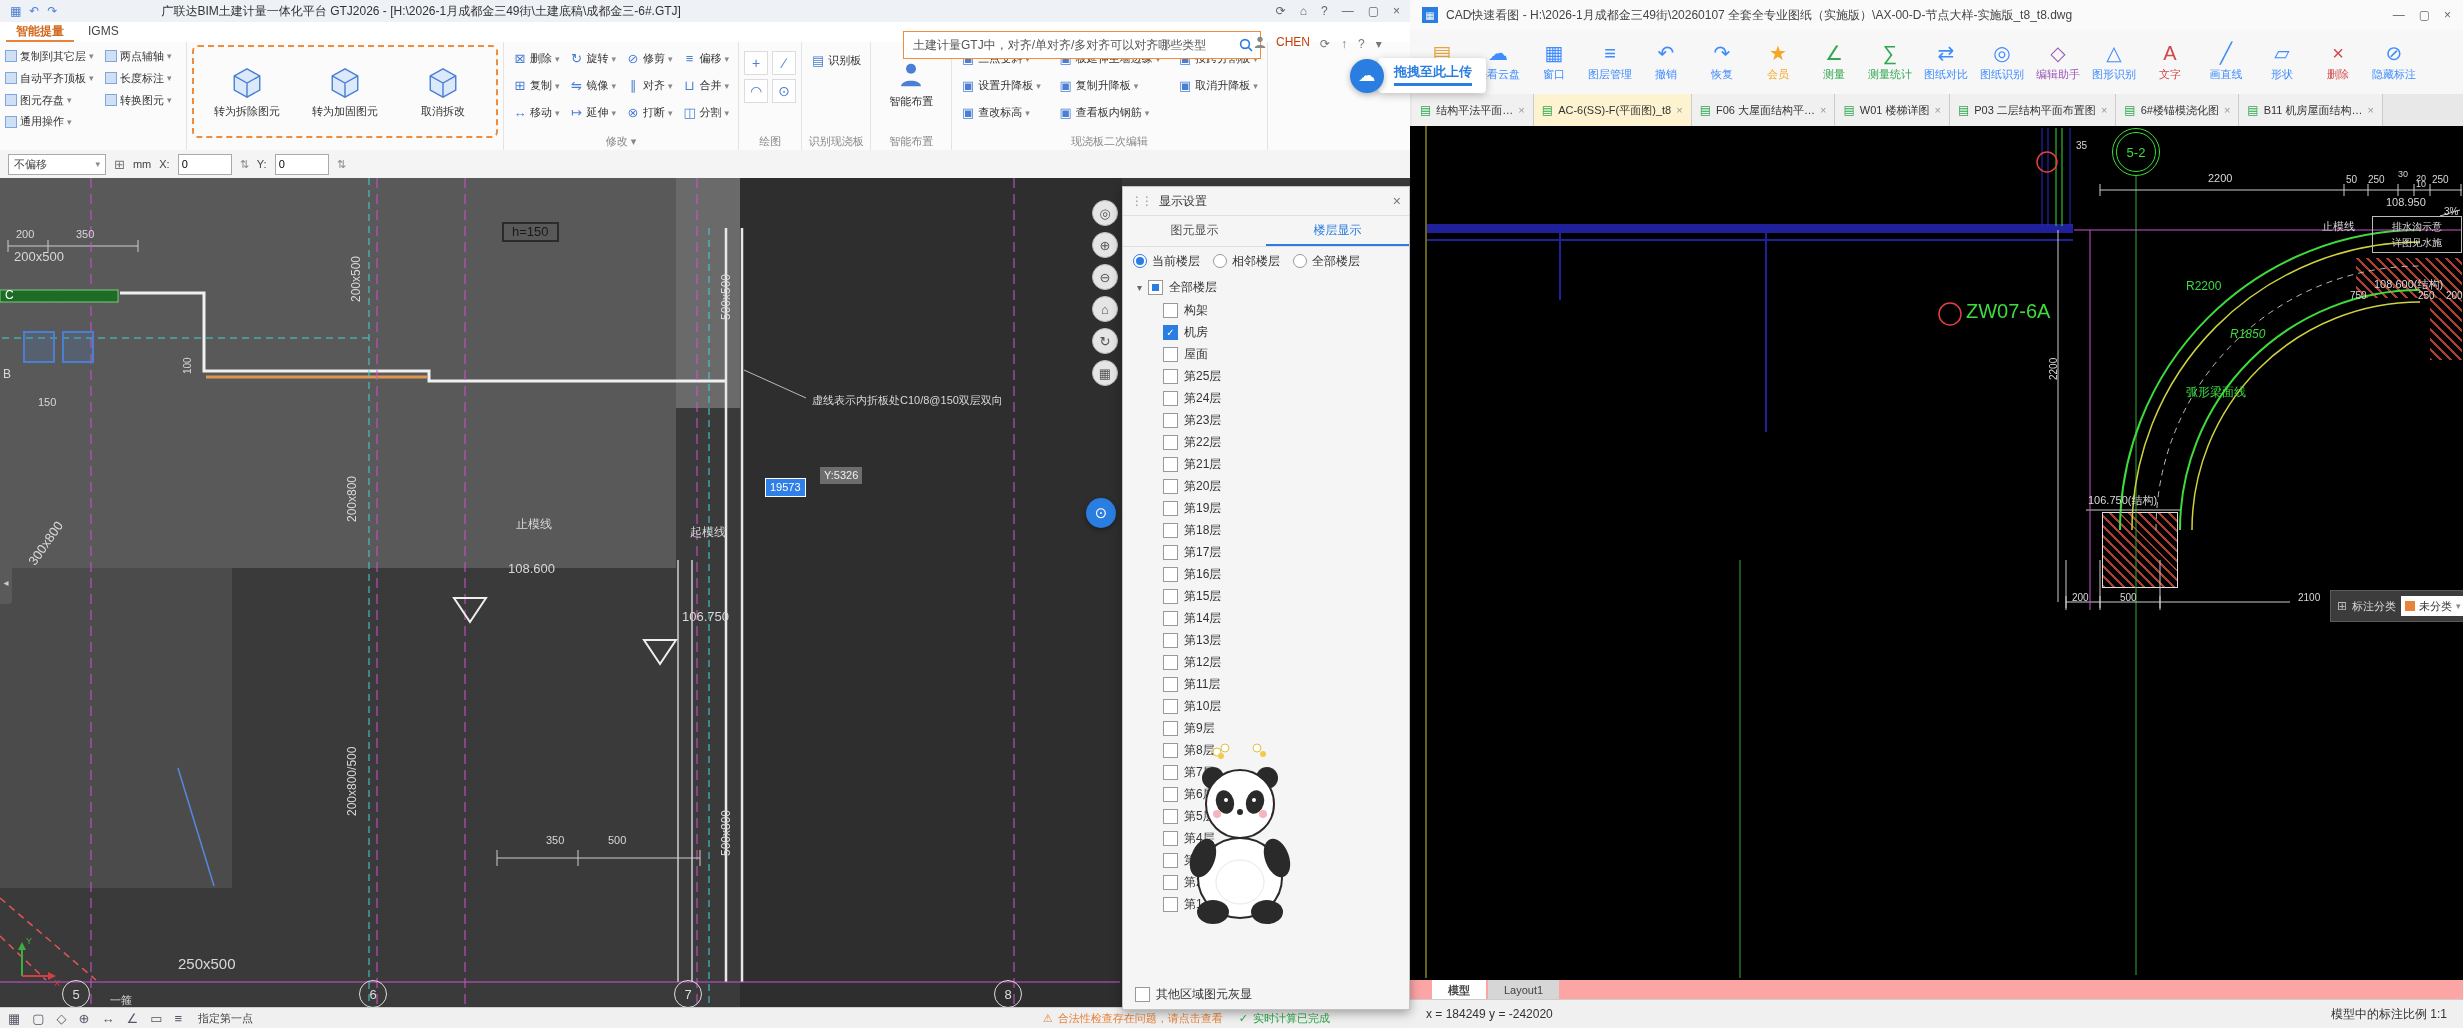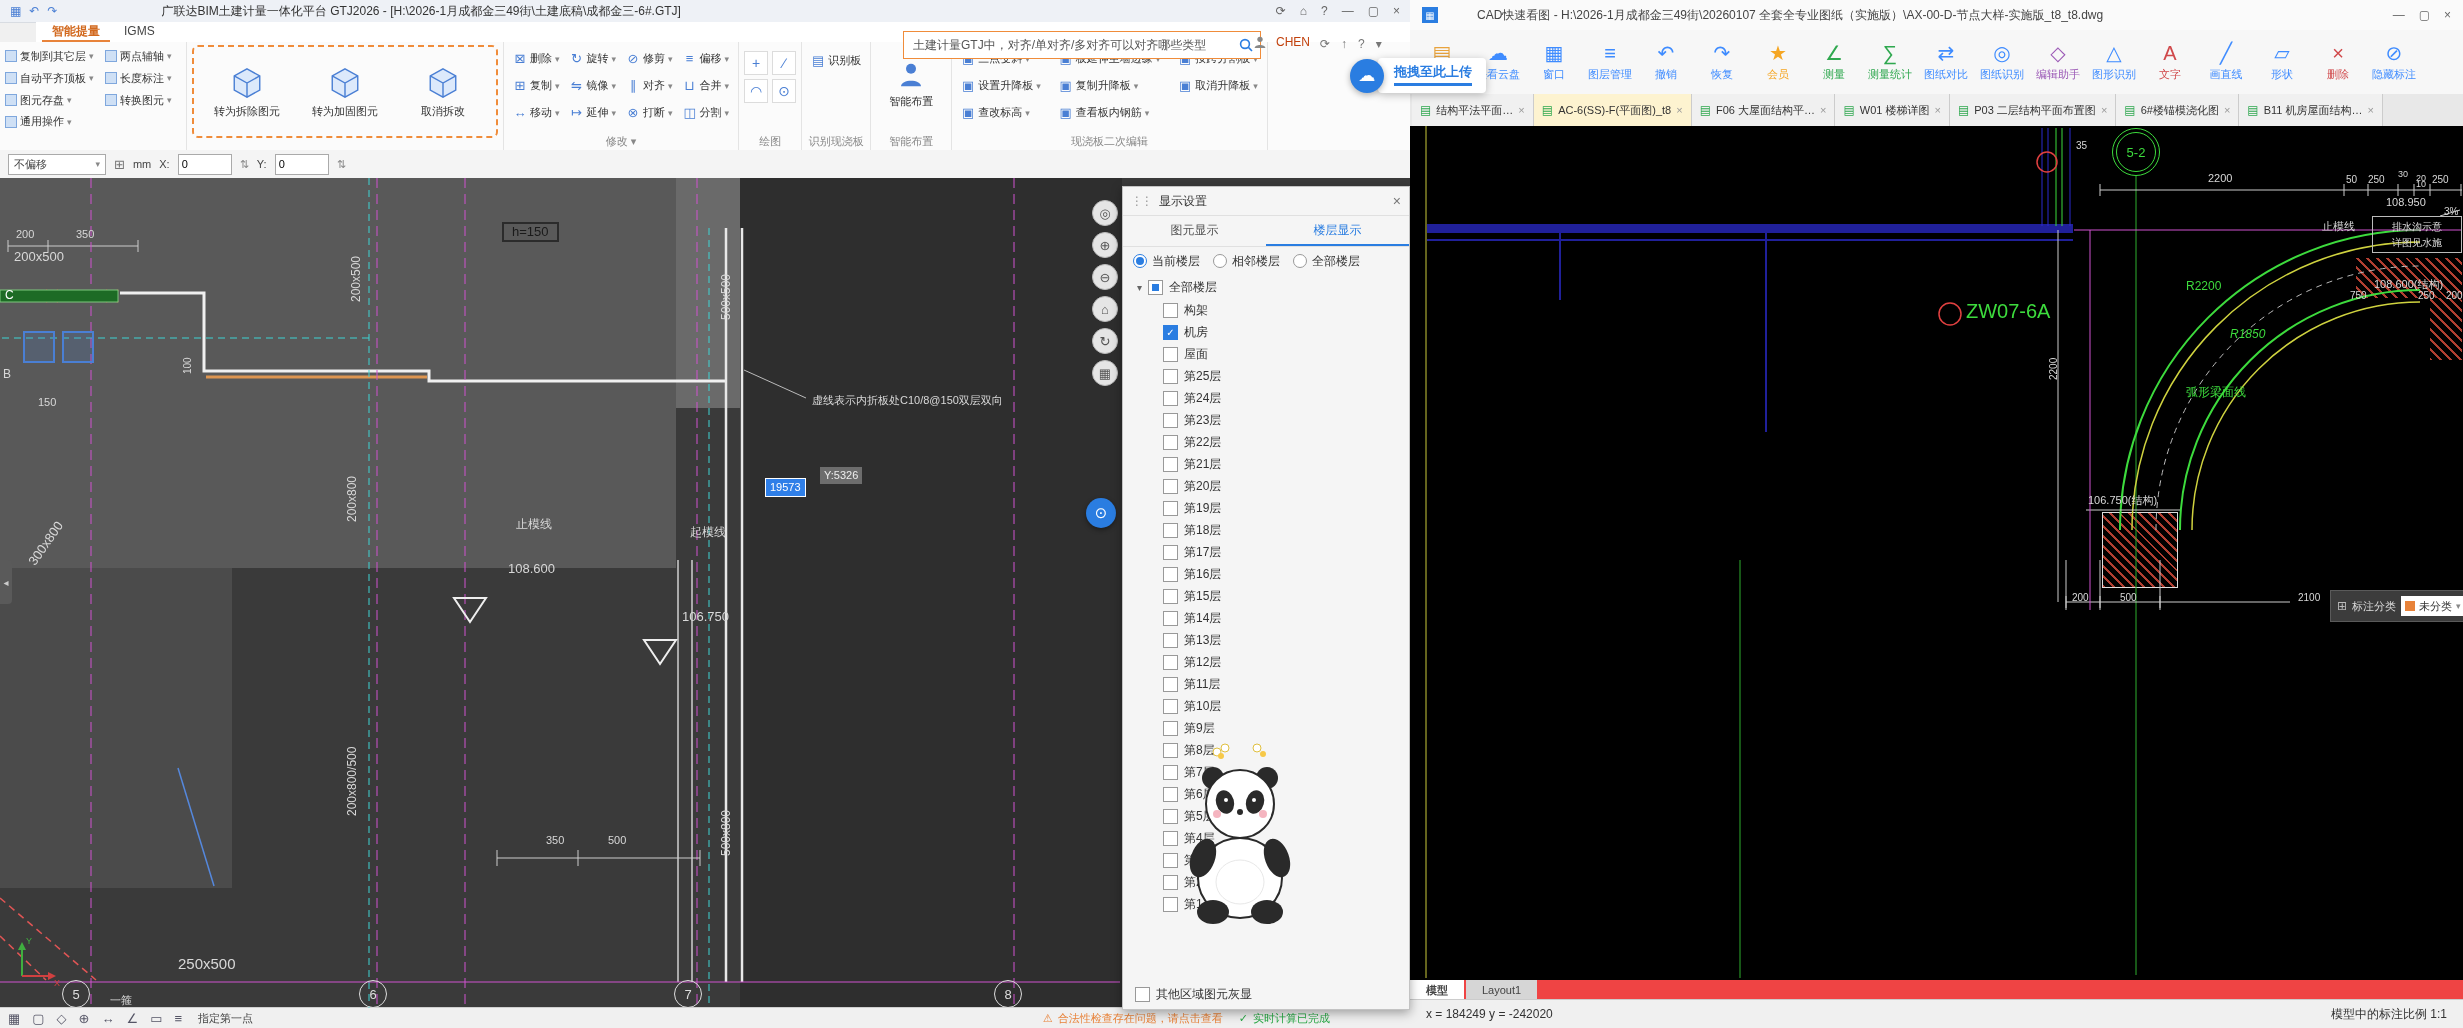--- a/index.html
+++ b/index.html
@@ -9,21 +9,21 @@
   .win{position:absolute;top:0;height:1028px;background:#f0f0f0;color:#333;font-size:12px;z-index:1;}
   #left-app{left:0;width:1410px;border-right:1px solid #9a9a9a;}
   #right-app{left:1410px;width:1053px;}
   
   .ltitle{position:absolute;left:0;right:0;top:0;height:22px;background:#eef1f6;border-bottom:1px solid #d8dce2;
           display:flex;align-items:center;padding:0 10px;gap:8px;}
   .ltitle .ttext{font-size:12px;color:#333;margin-left:96px;white-space:nowrap;}
   .qicons{display:flex;gap:8px;color:#4a7fd4;font-size:12px;}
   .wctrls{margin-left:auto;display:flex;gap:14px;color:#666;font-size:12px;}
   .lmenu{position:absolute;left:0;right:0;top:22px;height:20px;background:#fff;border-bottom:1px solid #e3e3e3;
-         display:flex;align-items:stretch;padding-left:6px;gap:4px;margin-left:36px;}
+         display:flex;align-items:stretch;padding-left:6px;gap:4px;}
   .lmenu .mtab{padding:0 10px;line-height:19px;font-size:12px;color:#444;border-bottom:2px solid transparent;}
   .lmenu .mtab.active{color:#d2691e;border-bottom-color:#e8833a;font-weight:bold;}
   
   .ribbon{position:absolute;left:0;right:0;top:42px;height:108px;background:#fbfbfb;border-bottom:1px solid #d5d5d5;
           display:flex;align-items:stretch;}
   .rgroup{position:relative;border-right:1px solid #e4e4e4;padding:3px 5px 14px 5px;}
   .glabel{position:absolute;bottom:1px;left:0;right:0;text-align:center;font-size:11px;color:#888;white-space:nowrap;}
   .qgrid{display:grid;grid-template-columns:100px 76px;grid-auto-rows:22px;align-items:center;}
   .qt{display:flex;align-items:center;gap:3px;font-size:11px;color:#333;white-space:nowrap;}
   .qt .dot{width:10px;height:10px;background:#cfe0f5;border:1px solid #7fa7dd;}
@@ -92,21 +92,21 @@
   .cb.ind::after{content:"";position:absolute;inset:3px;background:#2a7de1;}
   .cb.checked{background:#2a7de1;border-color:#2a7de1;}
   .cb.checked::after{content:"✓";}
   .floors{overflow:hidden;height:624px;}
   .floor-row{display:flex;align-items:center;height:22px;padding-left:40px;gap:6px;}
   .dpfoot{position:absolute;bottom:6px;left:12px;display:flex;align-items:center;gap:6px;}
   
   .rtitle{position:absolute;left:0;right:0;top:0;height:30px;background:#fafafa;border-bottom:1px solid #ddd;
           display:flex;align-items:center;gap:8px;padding:0 12px;}
   .rlogo{width:16px;height:16px;background:#2a7de1;color:#fff;font-size:10px;display:flex;align-items:center;justify-content:center;}
-  .rtitle .ttext{font-size:12px;color:#444;white-space:nowrap;overflow:hidden;flex:1;margin-left:31px;}
+  .rtitle .ttext{font-size:12px;color:#444;white-space:nowrap;overflow:hidden;flex:1;}
   .rtoolbar{position:absolute;left:0;right:0;top:30px;height:64px;background:#f7f7f7;border-bottom:1px solid #ddd;
             display:flex;align-items:center;padding:0 4px;}
   .rtool{width:56px;display:flex;flex-direction:column;align-items:center;gap:3px;font-size:11px;color:#333;}
   .rtool .tg{font-size:20px;line-height:22px;}
   .rtabs{position:absolute;left:0;right:0;top:94px;height:32px;background:#e8e8e8;display:flex;align-items:stretch;padding-left:2px;}
   .rtab{display:flex;align-items:center;gap:5px;padding:0 8px;border-right:1px solid #ccc;background:#f0f0f0;
         font-size:11px;color:#333;white-space:nowrap;}
   .rtab.active{background:#fdf3d0;}
   .rtab .fico{color:#2fa84f;font-size:12px;}
   .rtab .x{color:#999;font-size:11px;}
@@ -115,21 +115,21 @@
   .b52 .in{position:absolute;inset:3px;border:1px solid #3ddb3d;border-radius:50%;display:flex;align-items:center;
            justify-content:center;color:#3ddb3d;font-size:13px;}
   .drainbox{position:absolute;left:2372px;top:216px;width:88px;border:1px solid #bbb;color:#ddd;font-size:10px;
             text-align:center;line-height:1.55;padding:2px 0;z-index:6;}
   .hatch{position:absolute;background:repeating-linear-gradient(45deg,rgba(195,70,55,.9) 0 2px,transparent 2px 7px);z-index:3;}
   .annop{position:absolute;left:920px;top:590px;width:134px;height:30px;background:#3c3c3c;border:1px solid #5a5a5a;
          display:flex;align-items:center;gap:5px;padding:0 6px;z-index:7;}
   .annop .al{color:#ddd;font-size:11px;white-space:nowrap;}
   .annop .advalue{background:#fff;height:20px;display:flex;align-items:center;gap:4px;padding:0 4px;font-size:11px;color:#333;}
   .annop .swatch{width:10px;height:10px;background:#e8833a;}
-  .rbtabs{position:absolute;left:0;right:0;top:980px;height:20px;background:#ef4444;display:flex;align-items:center;padding-left:0;gap:2px;}
+  .rbtabs{position:absolute;left:0;right:0;top:980px;height:20px;background:#fca5a5;display:flex;align-items:center;padding-left:22px;gap:2px;}
   .btab{padding:0 16px;line-height:20px;font-size:11px;color:#444;background:#d6d6d6;}
   .btab.active{background:#fff;font-weight:bold;}
   .rstatus{position:absolute;left:0;right:0;bottom:0;height:28px;background:#f0f0f0;border-top:1px solid #ccc;
            display:flex;align-items:center;justify-content:space-between;padding:0 16px;font-size:12px;color:#333;}
   
   #linework{position:absolute;left:0;top:0;z-index:4;pointer-events:none;}
   .labels-layer{position:absolute;left:0;top:0;width:2463px;height:1028px;z-index:6;pointer-events:none;}
   .panda{position:absolute;left:1165px;top:740px;z-index:25;}
   .uploadpill{position:absolute;left:1350px;top:58px;display:flex;align-items:center;z-index:40;}
   .ucircle{width:34px;height:34px;border-radius:50%;background:#2a7de1;color:#fff;font-size:17px;display:flex;

